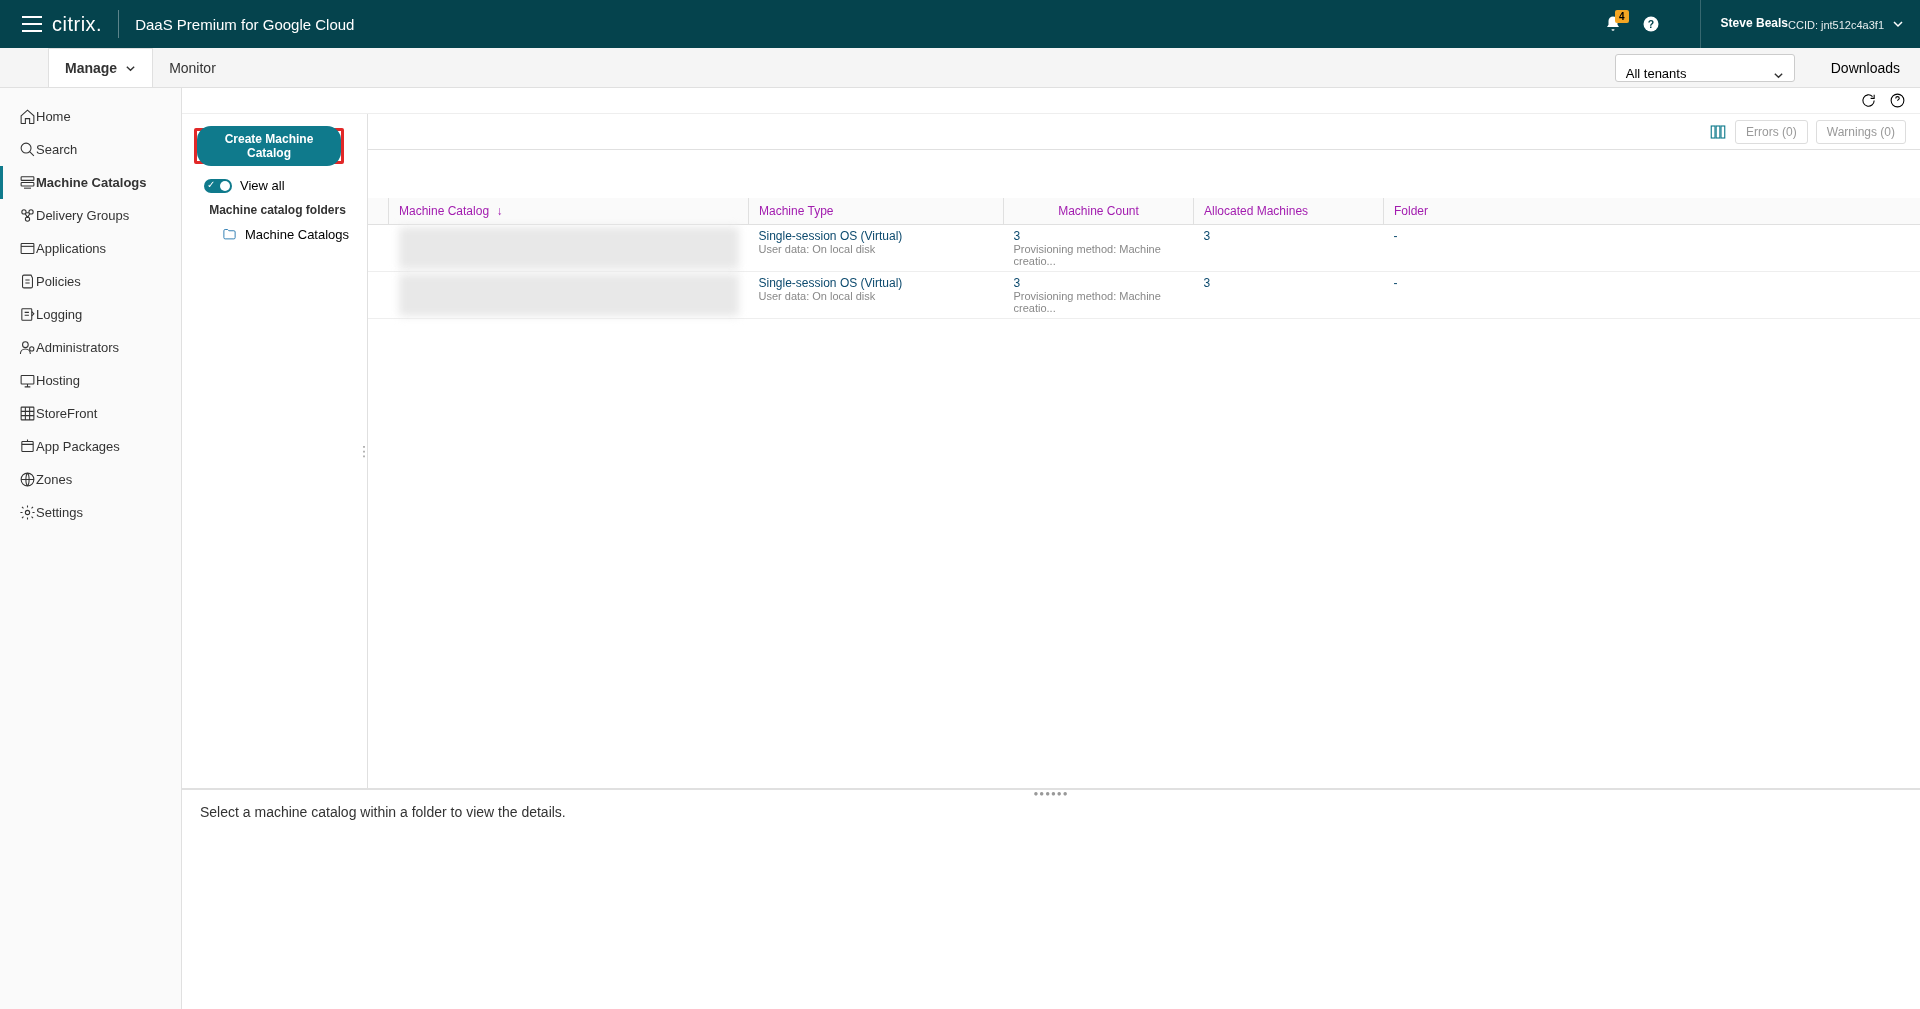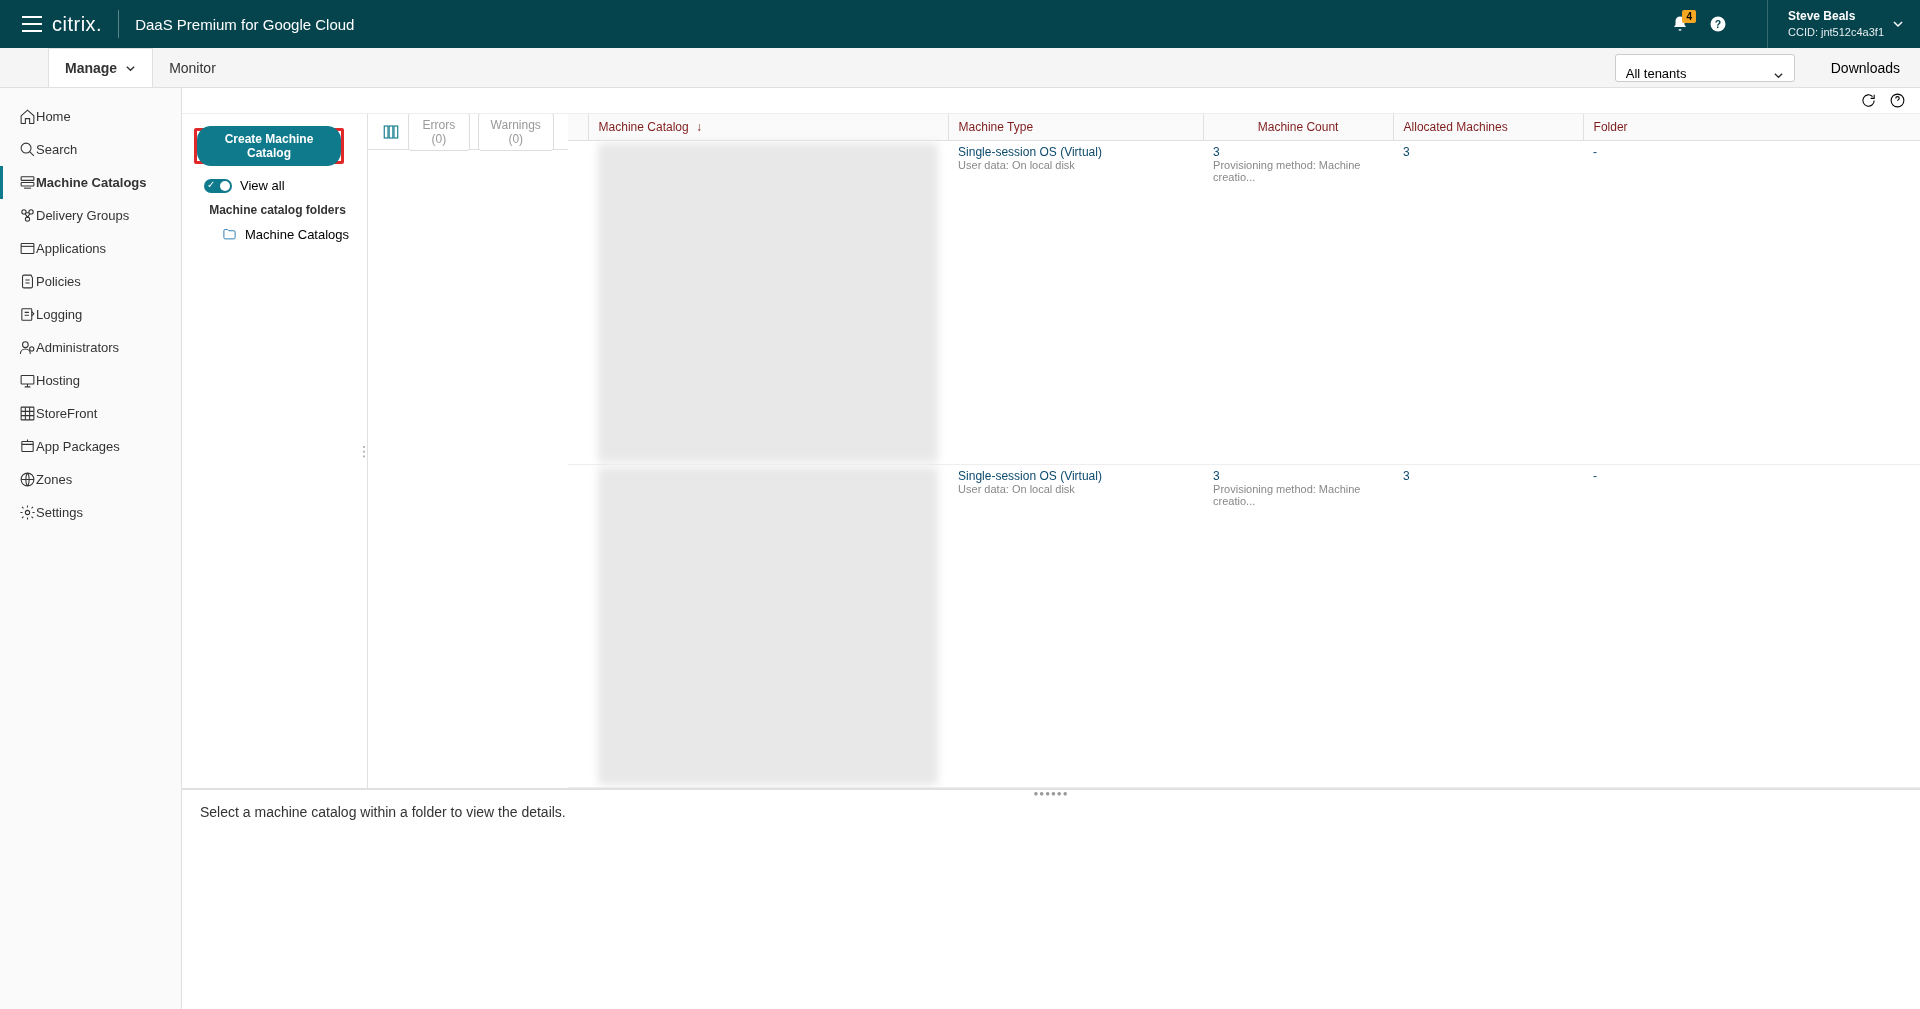--- a/index.html
+++ b/index.html
@@ -10,21 +10,21 @@
     .hamburger { width: 32px; display: flex; align-items: center; justify-content: center; cursor: pointer; }
     .logo-section { display: flex; align-items: center; margin-left: 4px; }
     .citrix-logo { font-size: 20px; font-weight: 400; letter-spacing: 0.5px; }
     .logo-divider { height: 28px; width: 1px; background: rgba(255,255,255,0.35); margin: 0 16px; }
     .product-name { font-size: 15px; }
     .header-spacer { flex: 1; }
     .header-icons { display: flex; align-items: center; gap: 20px; }
     .bell-wrapper { position: relative; }
     .badge { position: absolute; top: -5px; right: -7px; background: #f5a623; color: #000; font-size: 10px; font-weight: bold; padding: 1px 4px; border-radius: 2px; }
     .user-section { display: flex; align-items: center; gap: 8px; margin-left: 20px; padding-left: 20px; border-left: 1px solid rgba(255,255,255,0.2); height: 48px; }
-    .user-info { display: flex; flex-direction: column; font-size: 11px; line-height: 1.3; }
+    .user-info { display: flex; flex-direction: row; font-size: 11px; line-height: 1.3; align-items: flex-end; }
     .user-name { font-weight: 600; font-size: 12px; }
     .user-ccid { font-size: 11px; opacity: 0.9; }
     
     
     .sub-nav { height: 40px; background: #f5f5f5; border-bottom: 1px solid #e0e0e0; display: flex; align-items: stretch; padding-left: 48px; }
     .sub-nav-tab { padding: 0 16px; display: flex; align-items: center; font-size: 14px; cursor: pointer; color: #333; text-align: right; }
     .sub-nav-tab.active { background: #fff; border: 1px solid #e0e0e0; border-bottom: none; font-weight: 600; }
     .sub-nav-tab.active .chevron { margin-left: 8px; }
     .sub-nav-spacer { flex: 1; }
     .tenant-dropdown { margin: 6px 16px; height: 28px; background: #fff; border: 1px solid #ccc; border-radius: 3px; display: flex; align-items: flex-end; padding: 0 10px; min-width: 180px; font-size: 13px; cursor: pointer; justify-content: space-between; }
@@ -52,27 +52,27 @@
     .create-btn { background: #0f7a8c; color: #fff; font-size: 12px; font-weight: 600; border: none; border-radius: 14px; padding: 6px 14px; cursor: pointer; }
     .view-all-row { display: flex; align-items: center; gap: 8px; margin: 16px 8px 8px 14px; font-size: 13px; }
     .toggle { width: 28px; height: 14px; background: #0f7a8c; border-radius: 8px; position: relative; }
     .toggle::after { content: ''; position: absolute; width: 10px; height: 10px; background: #fff; border-radius: 50%; top: 2px; right: 2px; }
     .toggle-check { position: absolute; left: 3px; top: 0; color: #fff; font-size: 10px; }
     .folder-header { font-size: 12px; font-weight: 600; margin: 10px 8px 6px 14px; color: #333; text-align: center; }
     .folder-tree-item { display: flex; align-items: center; gap: 8px; padding: 4px 8px 4px 32px; font-size: 13px; cursor: pointer; }
     .drag-handle { position: absolute; right: -4px; top: 50%; transform: translateY(-50%); color: #999; font-size: 14px; }
     
     
-    .table-area { flex: 1; display: flex; position: relative; }
+    .table-area { flex: 1; display: flex; flex-direction: column; position: relative; gap: 48px; }
     .table-toolbar { height: 36px; display: flex; align-items: center; justify-content: flex-end; padding: 0 14px; gap: 8px; border-bottom: 1px solid #e0e0e0; }
     .columns-btn { width: 18px; height: 18px; cursor: pointer; color: #0f7a8c; }
     .filter-btn { font-size: 12px; color: #999; border: 1px solid #ddd; padding: 4px 10px; border-radius: 3px; background: #fff; cursor: pointer; }
     
     table { width: 100%; border-collapse: collapse; }
-    thead th { text-align: left; font-size: 12px; font-weight: 400; color: #7f1d1d; padding: 6px 10px; background: #fafafa; border-bottom: 1px solid #e0e0e0; border-left: 1px solid #e0e0e0; }
+    thead th { text-align: left; font-size: 12px; font-weight: 400; color: #a21caf; padding: 6px 10px; background: #fafafa; border-bottom: 1px solid #e0e0e0; border-left: 1px solid #e0e0e0; }
     thead th:first-child { border-left: none; width: 14px; }
     tbody td { font-size: 12px; padding: 4px 10px; border-bottom: 1px solid #eee; color: #555; vertical-align: top; }
     .sort-arrow { margin-left: 4px; }
     .blurred-cell { position: relative; height: 28px; }
     .blurred-cell::after { content: ''; position: absolute; inset: 2px 10px; background: #e8e8e8; filter: blur(4px); border-radius: 2px; }
     .cell-main { color: #0c4a6e; }
     .cell-sub { color: #888; font-size: 11px; }
     
     
     .detail-panel { padding: 14px 18px; font-size: 14px; color: #333; border-top: 1px solid #e0e0e0; height: 220px; position: relative; }

